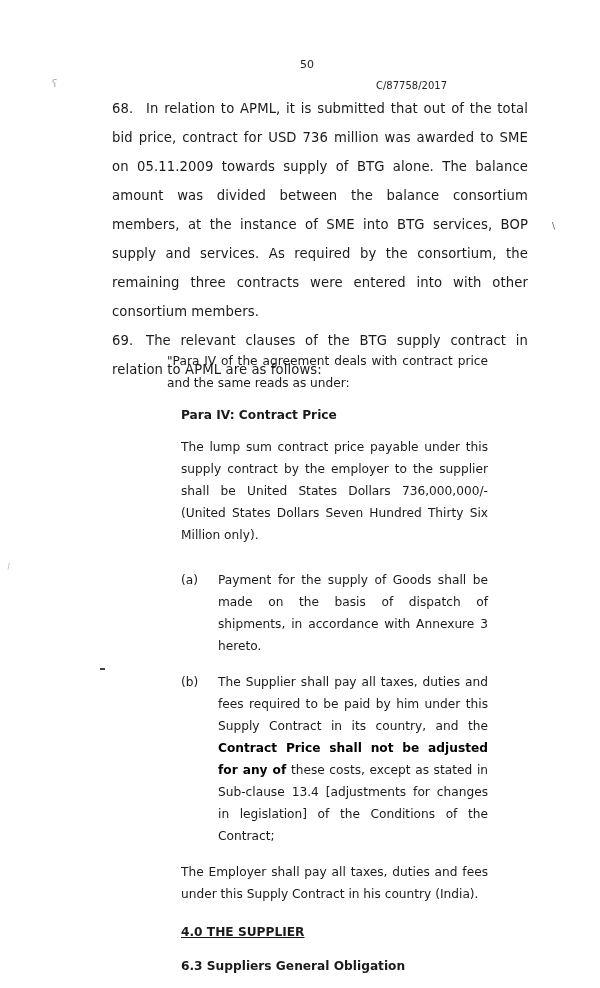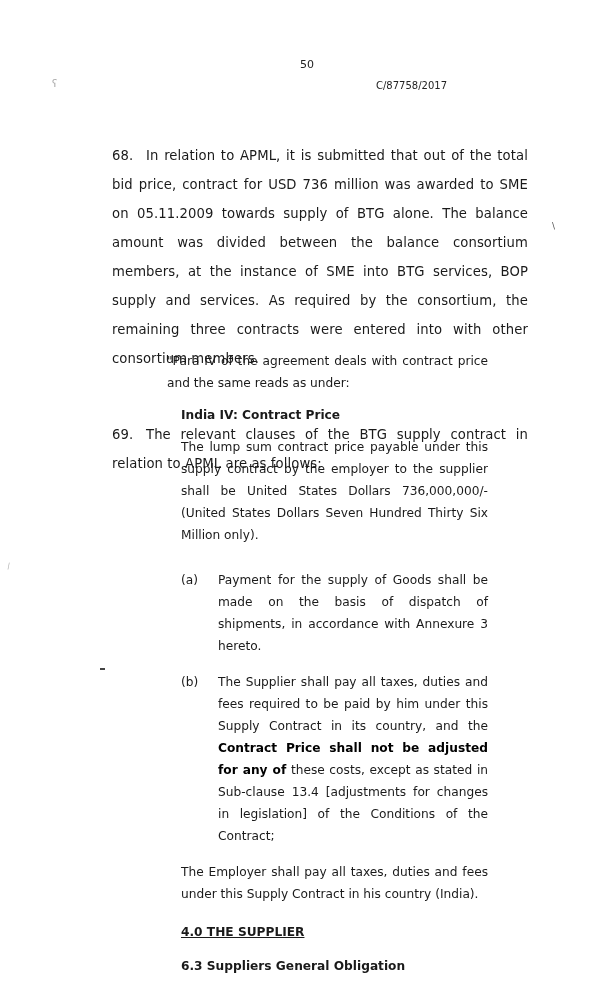--- a/index.html
+++ b/index.html
@@ -19,21 +19,21 @@
       position: absolute; right: 34px; top: 64px;
       font-size: 10px; color: #222;
     }
 
     .main {
       position: absolute; left: 112px; top: 78px; width: 416px;
       font-size: 13.2px; line-height: 29px; text-align: justify;
       letter-spacing: 0.1px;
     }
     .main p { margin: 0; }
-    .main .para-num { display: inline-block; width: 34px; margin-top: 47px; }
+    .main .para-num { display: inline-block; width: 34px; }
 
     .quote {
       position: absolute; left: 167px; top: 334px; width: 321px;
       font-size: 12.2px; line-height: 22px;
     }
     .quote .intro { text-align: justify; margin: 0 0 10px 0; }
     .quote .inner { margin-left: 14px; }
     .quote .heading { font-weight: bold; margin: 0 0 10px 0; }
     .quote .body { text-align: justify; margin: 0 0 23px 0; }
     .quote .item { display: flex; margin: 0 0 14px 0; }
@@ -65,21 +65,21 @@
       <span class="para-num">68.</span><span>In relation to APML, it is submitted that out of the total bid price, contract for USD 736 million was awarded to SME on 05.11.2009 towards supply of BTG alone. The balance amount was divided between the balance consortium members, at the instance of SME into BTG services, BOP supply and services. As required by the consortium, the remaining three contracts were entered into with other consortium members.</span>
     </p>
     <p>
       <span class="para-num">69.</span><span>The relevant clauses of the BTG supply contract in relation to APML are as follows:</span>
     </p>
   </div>
 
   <div class="quote">
     <p class="intro">"Para IV of the agreement deals with contract price and the same reads as under:</p>
     <div class="inner">
-      <p class="heading">India IV: Contract Price</p>
+      <p class="heading">Para IV: Contract Price</p>
       <p class="body">The lump sum contract price payable under this supply contract by the employer to the supplier shall be United States Dollars 736,000,000/- (United States Dollars Seven Hundred Thirty Six Million only).</p>
 
       <div class="item">
         <span class="item-label">(a)</span>
         <span class="item-text">Payment for the supply of Goods shall be made on the basis of dispatch of shipments, in accordance with Annexure 3 hereto.</span>
       </div>
 
       <div class="item">
         <span class="item-label">(b)</span>
         <span class="item-text"><span>The Supplier shall pay all taxes, duties and fees required to be paid by him under this Supply Contract in its country, and the </span><span class="heavy">Contract Price shall not be adjusted for any of</span><span> these costs, except as stated in Sub-clause 13.4 [adjustments for changes in legislation] of the Conditions of the Contract;</span></span>

